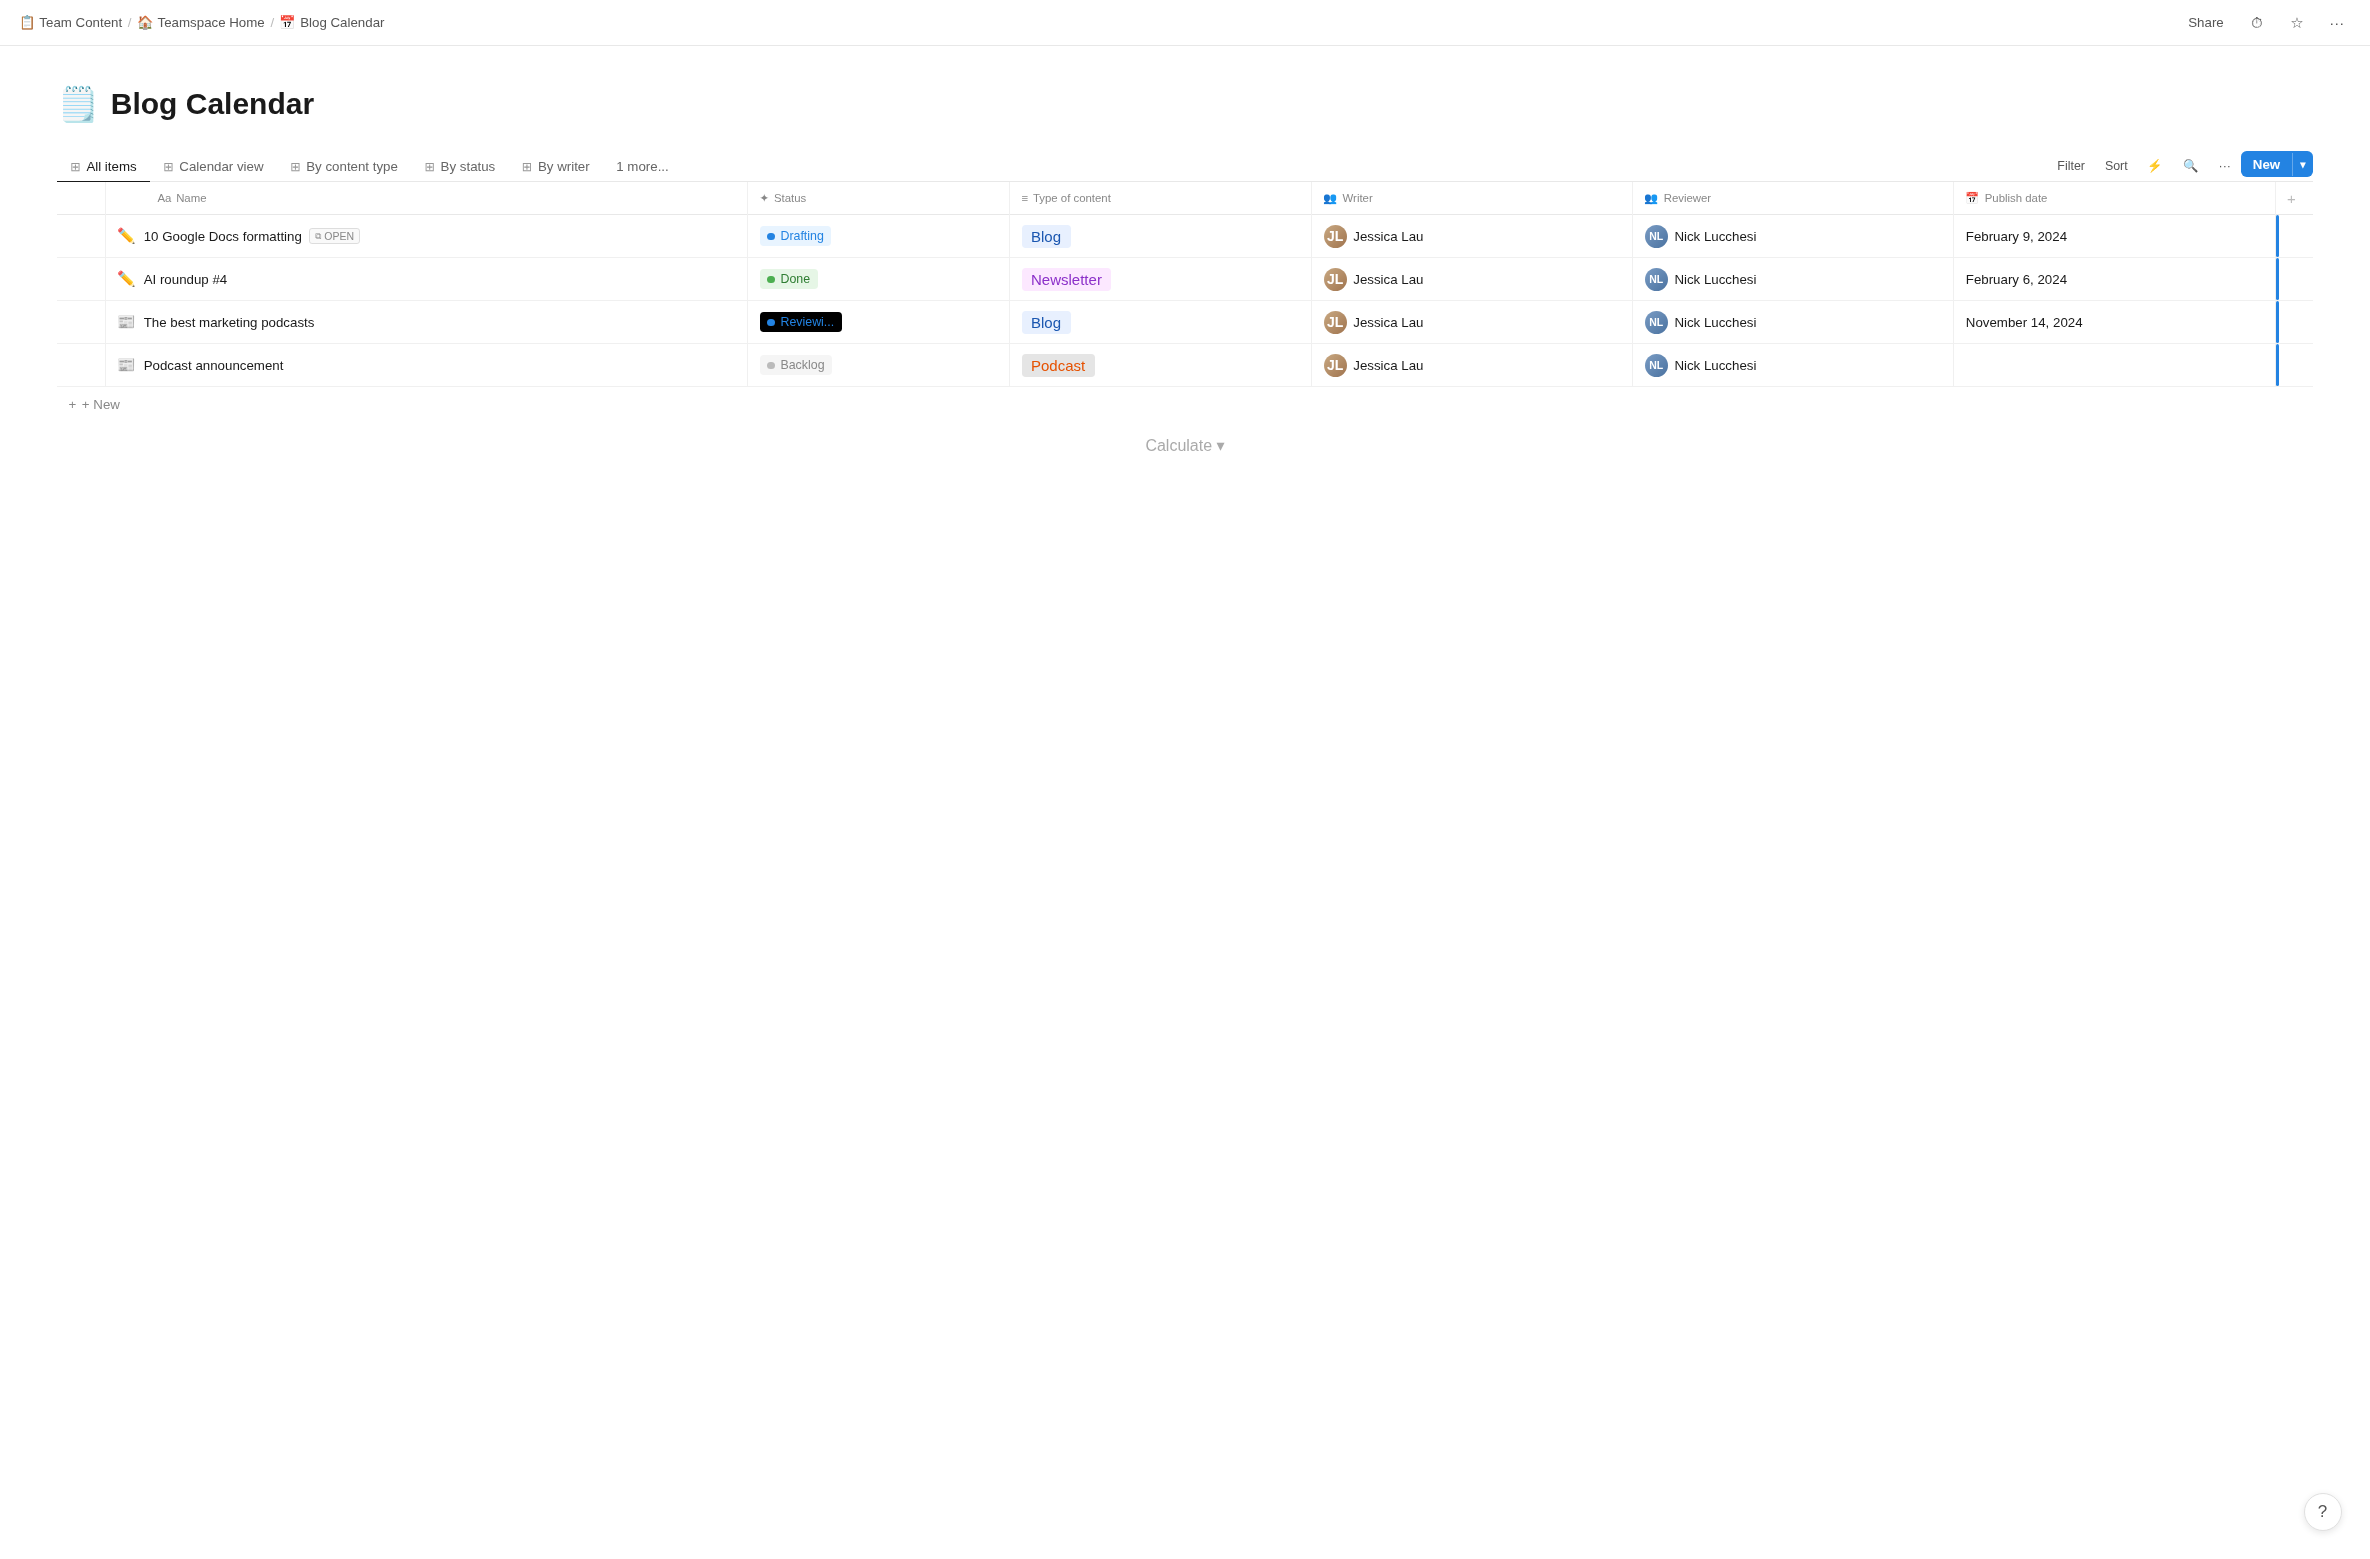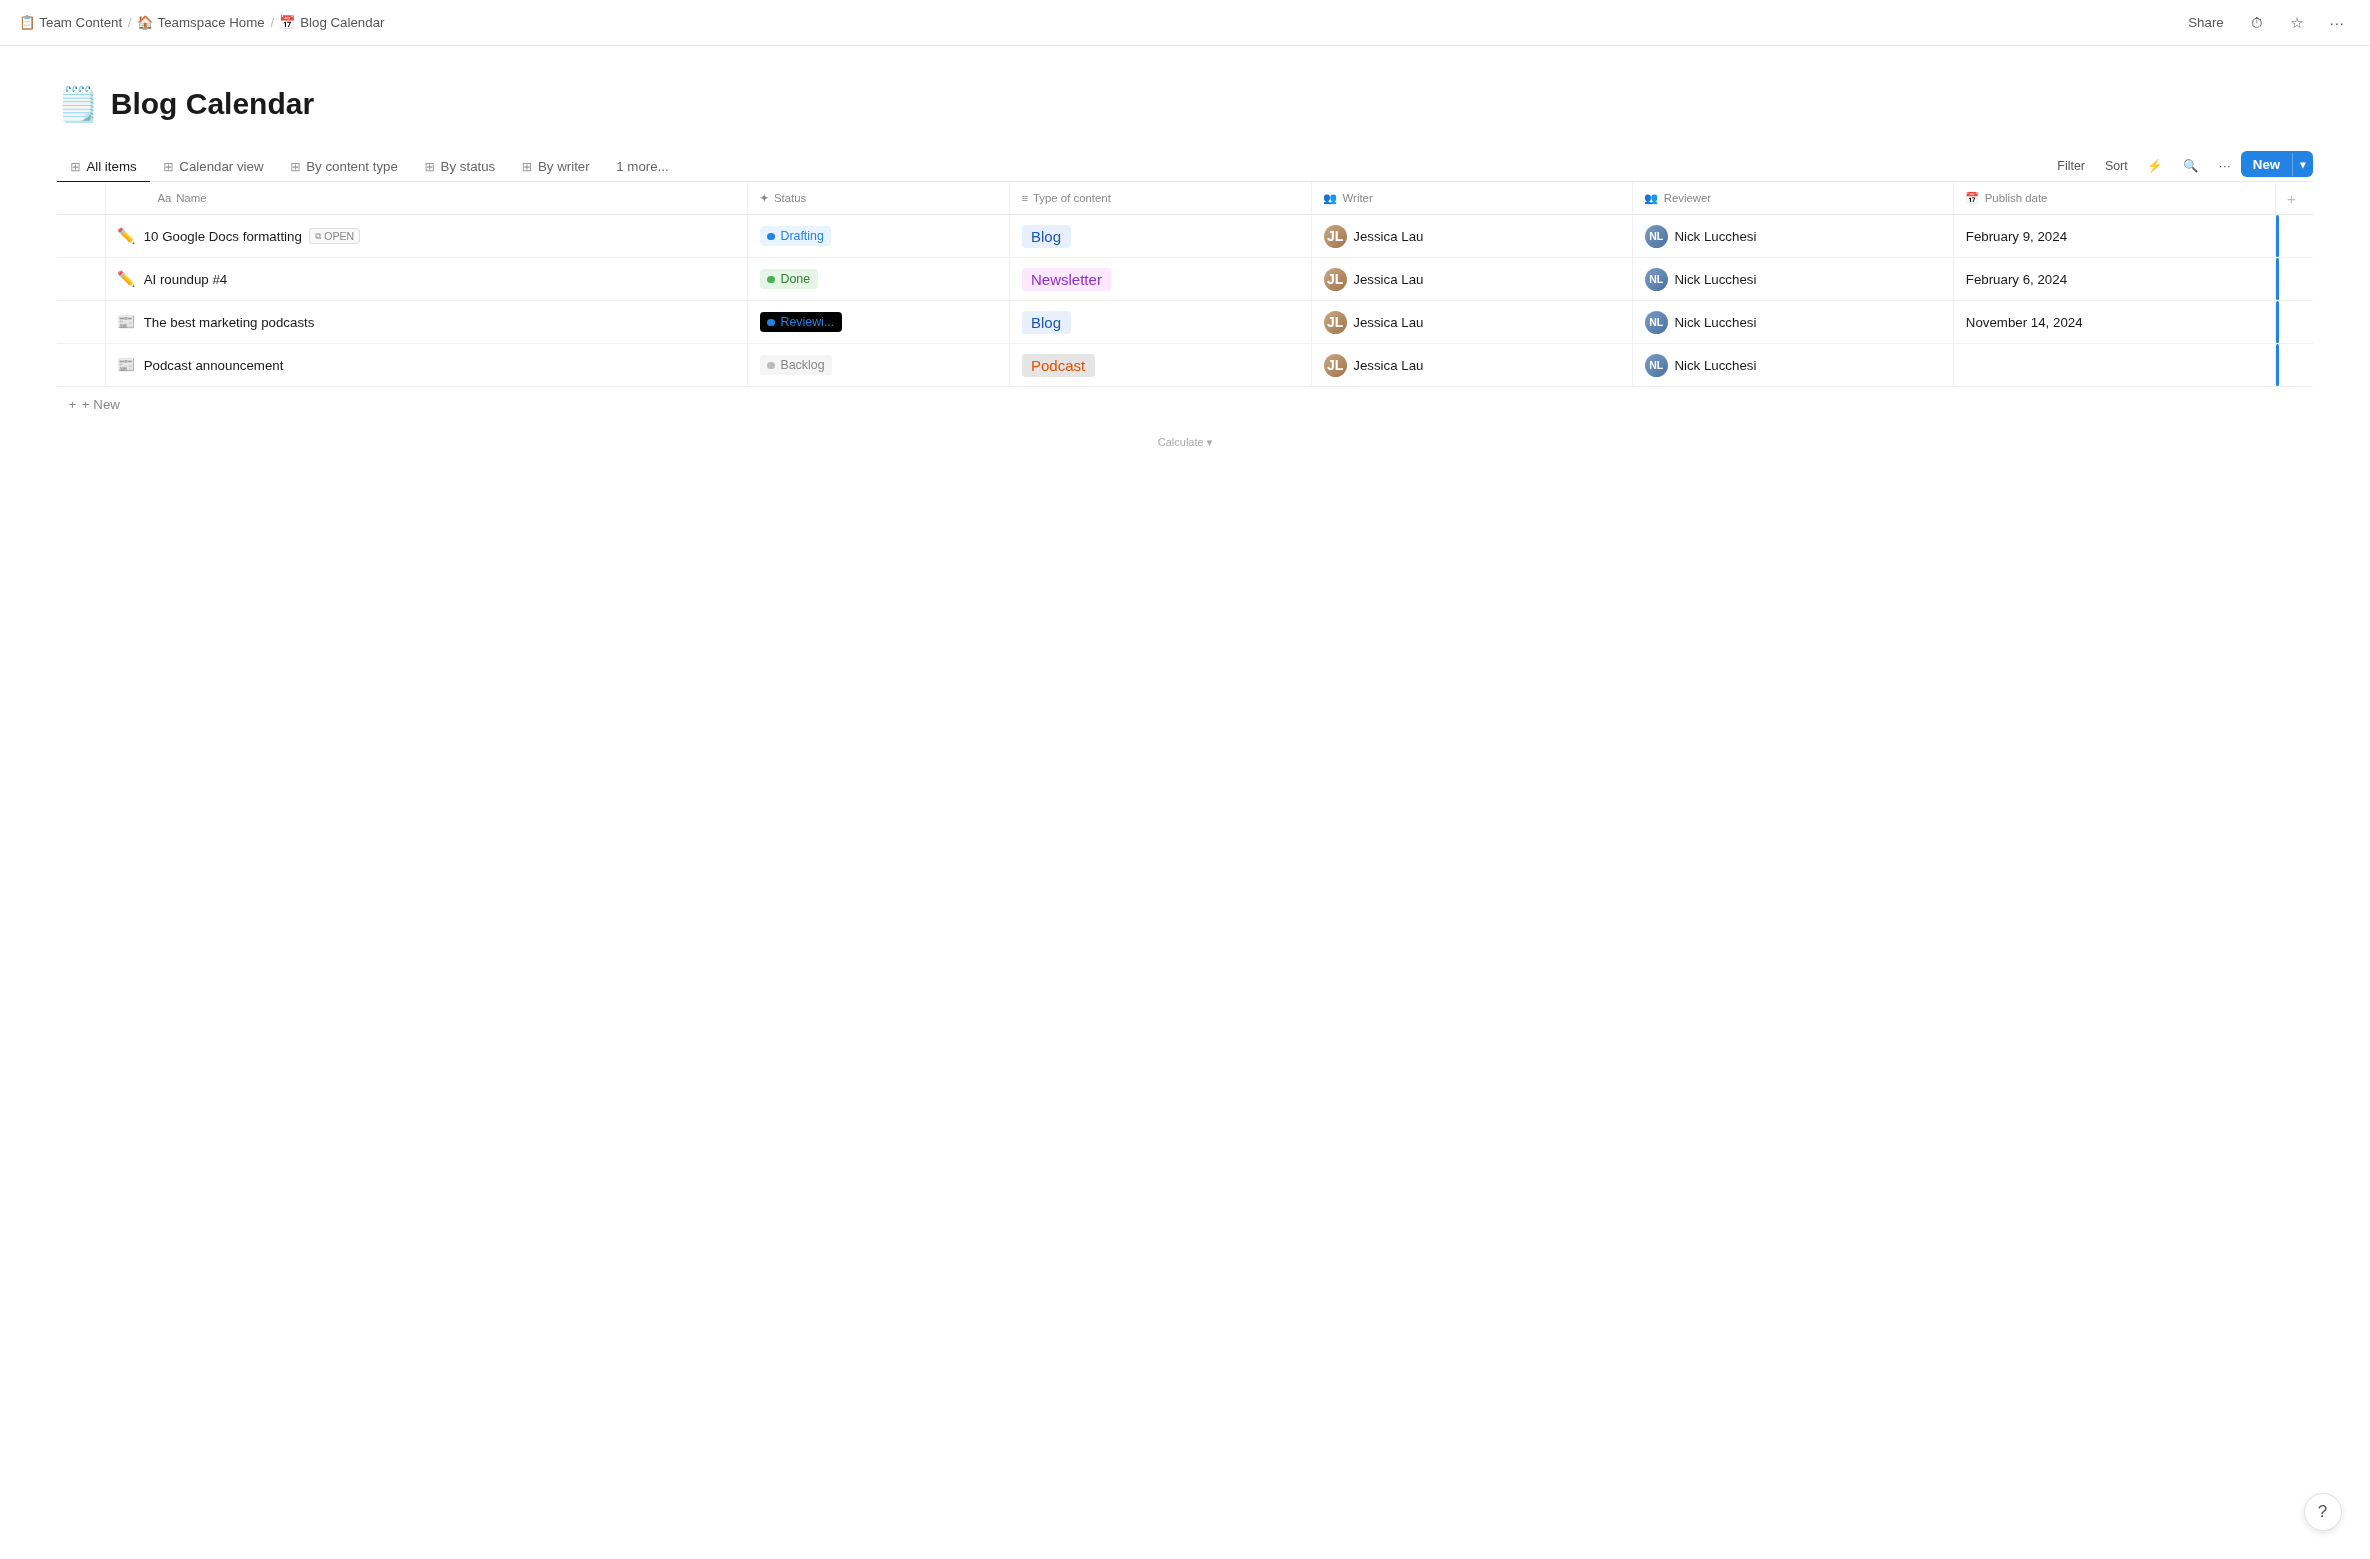--- a/index.html
+++ b/index.html
@@ -294,21 +294,21 @@
       padding: 9.5px 11.4px;
       cursor: pointer;
       color: #888;
       font-size: 13.3px;
     }
 
     
     .calculate-row {
       padding: 15px 11.4px;
       color: #aaa;
-      font-size: 11px;
+      font-size: 16px;
       text-align: center;
       cursor: pointer;
     }
 
     
     .help-btn {
       position: fixed;
       bottom: 28.5px;
       right: 28.5px;
       width: 38px;

